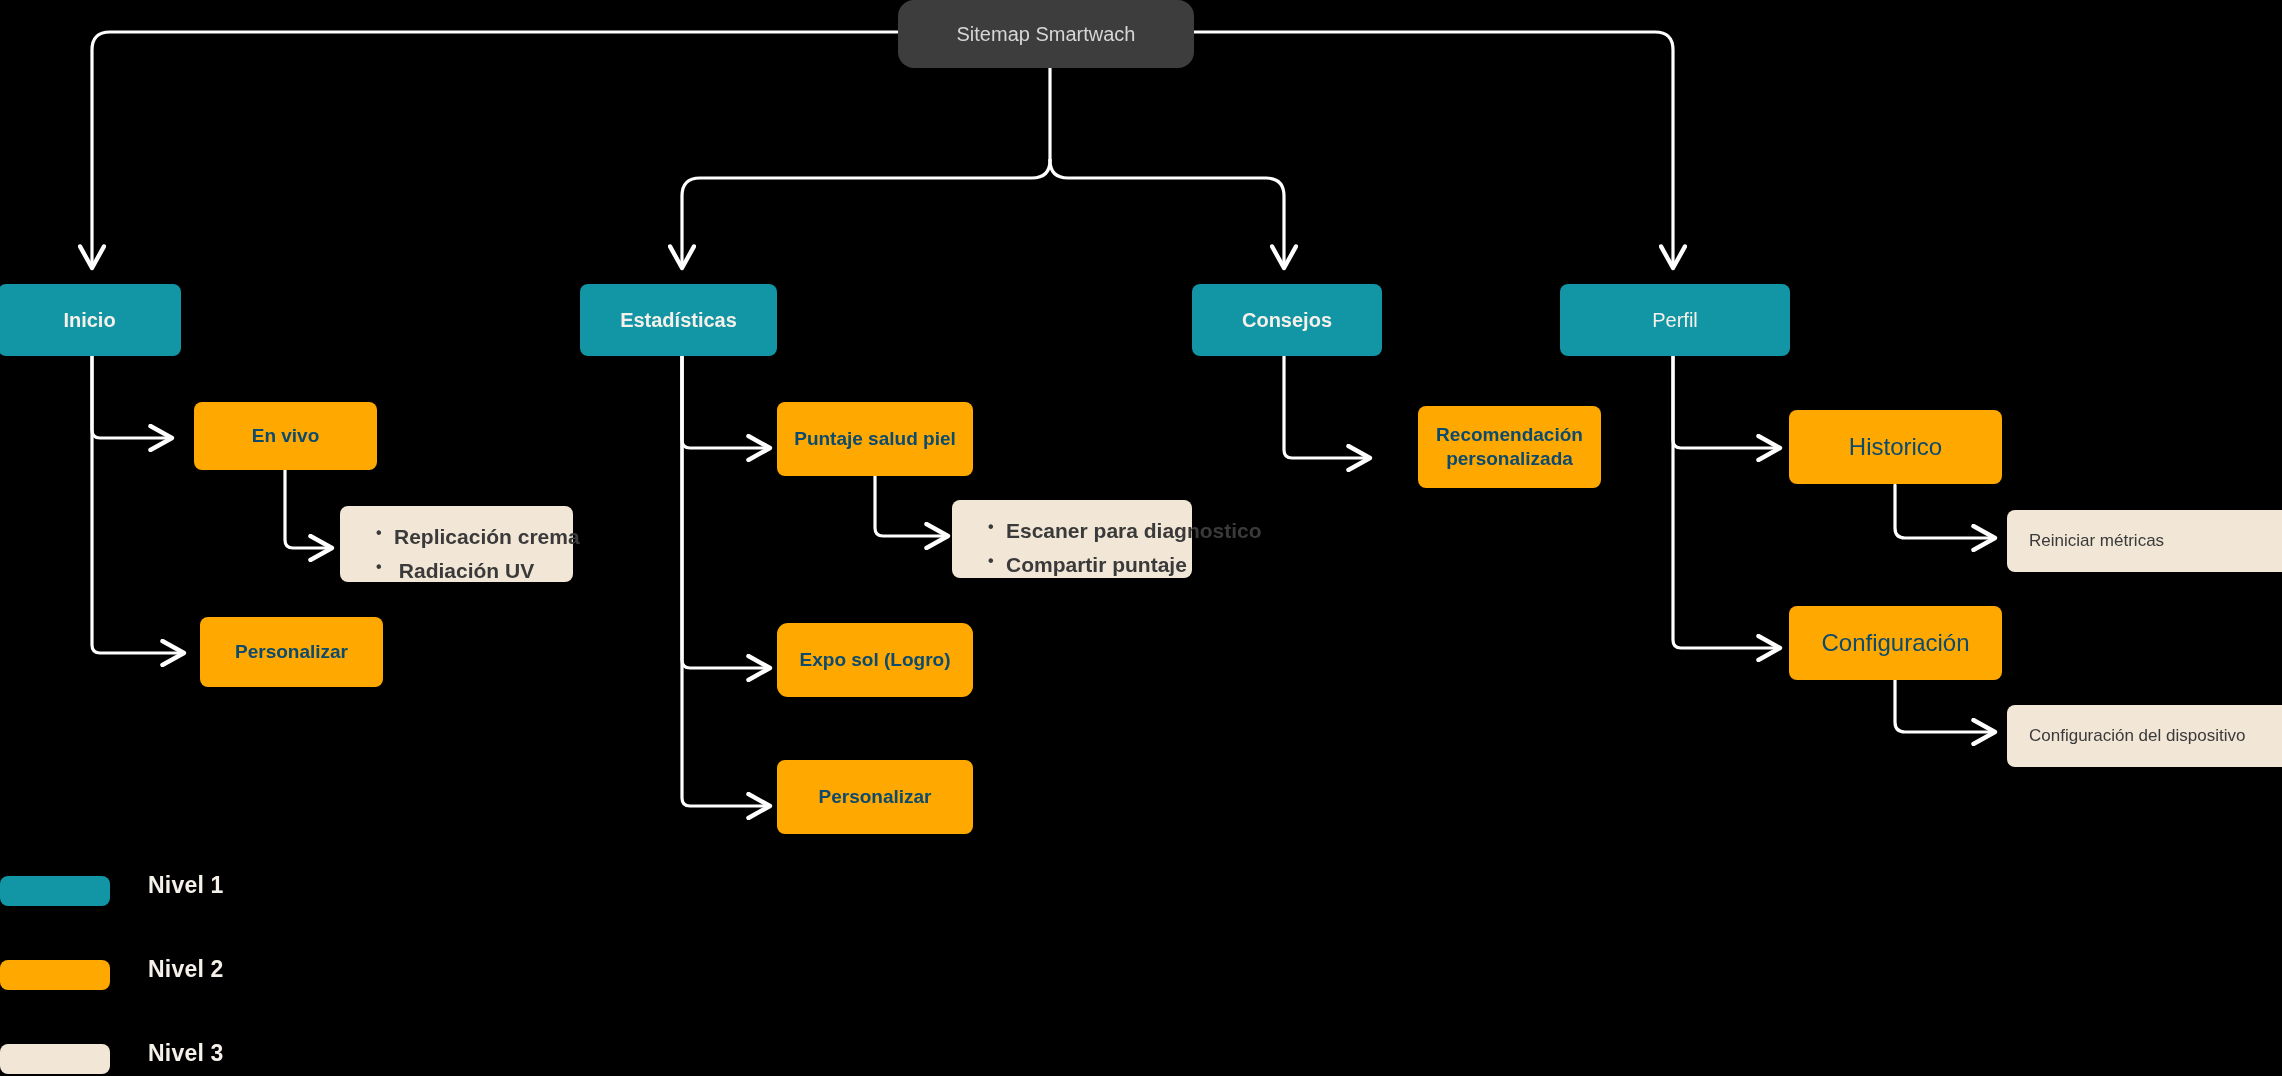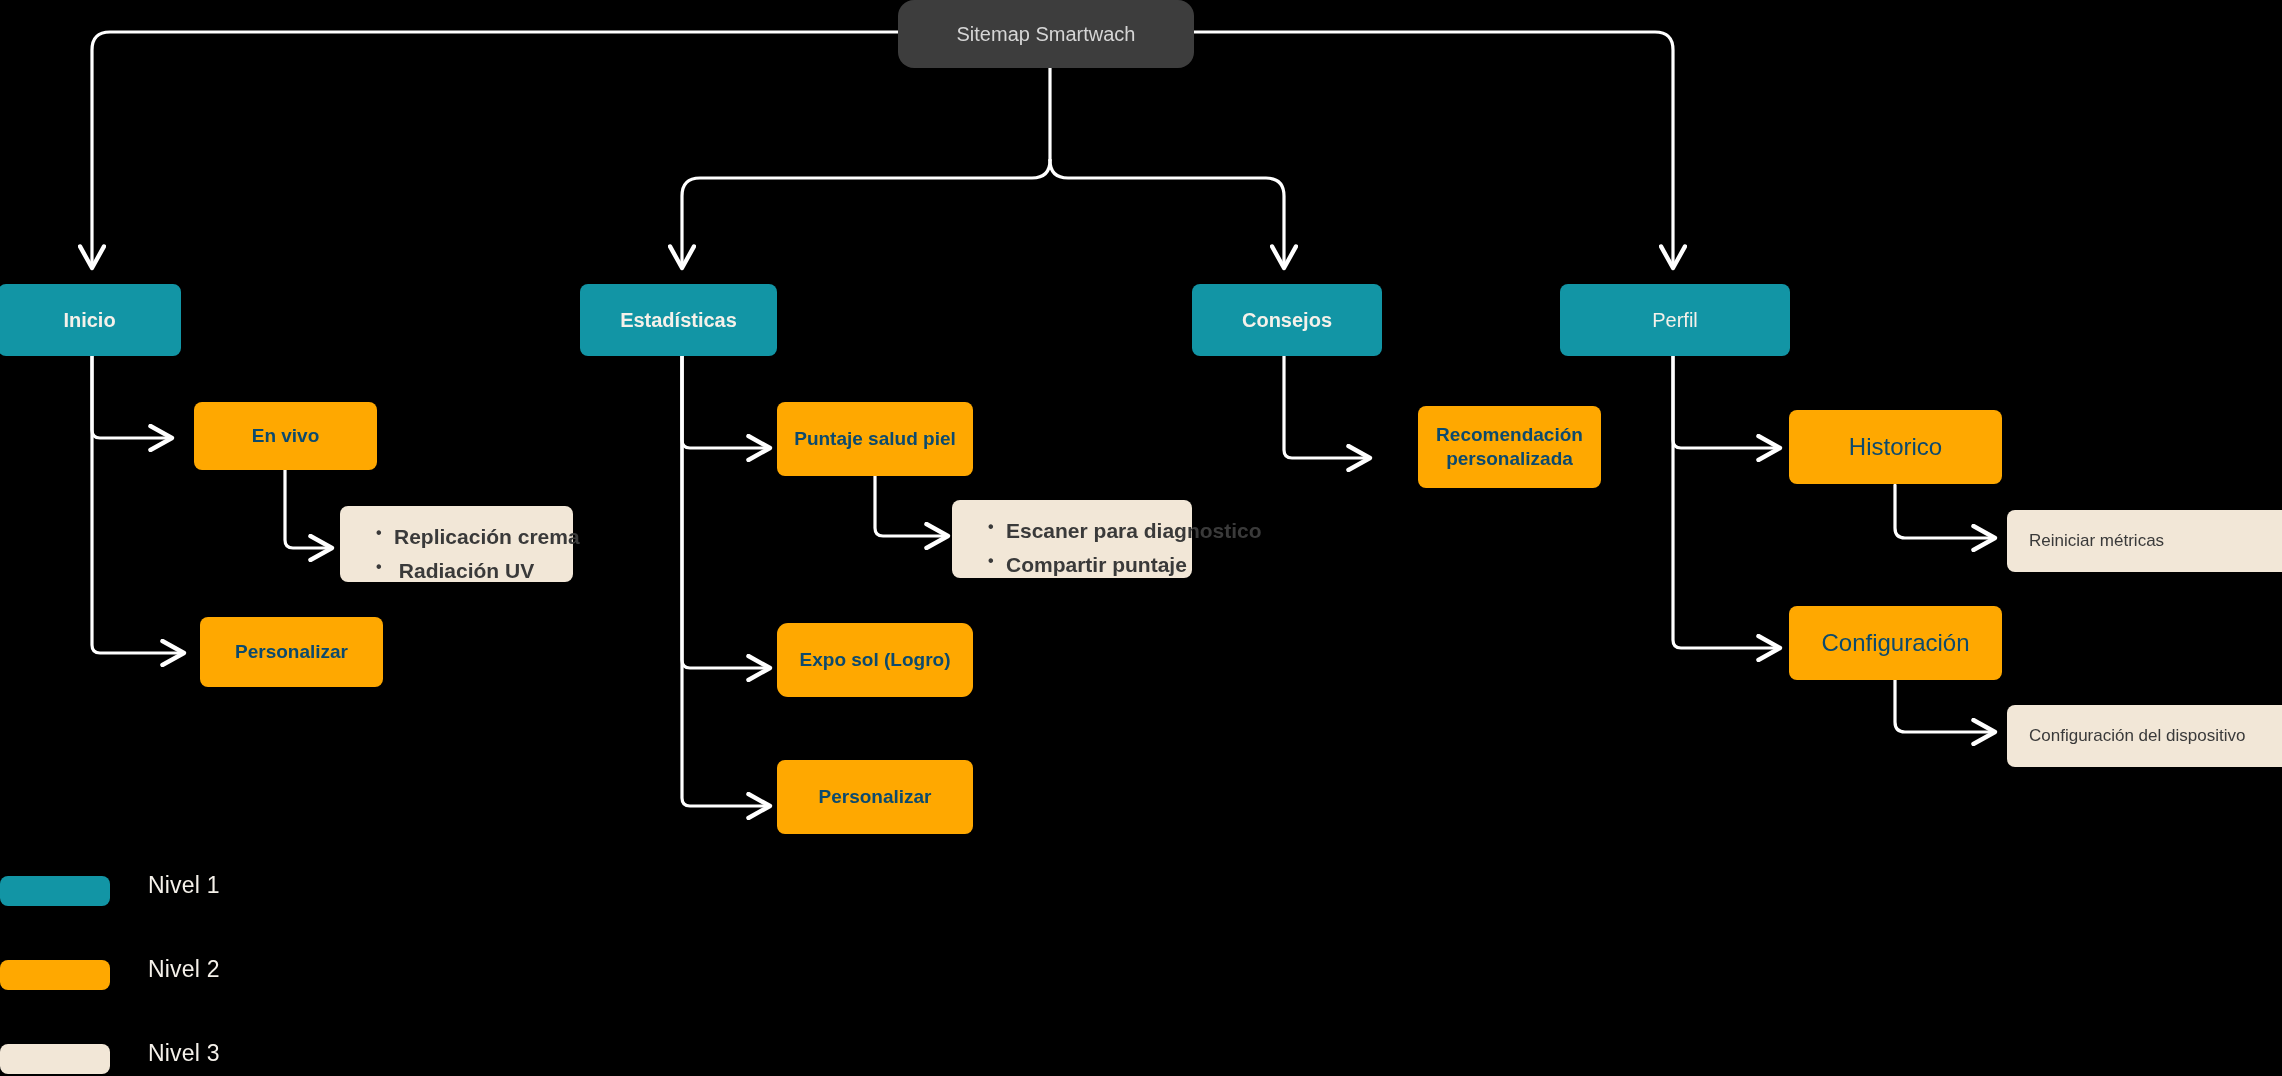--- a/index.html
+++ b/index.html
@@ -115,21 +115,21 @@
     width: 110px;
     height: 30px;
     border-radius: 8px;
   }
   .legend-label {
     position: absolute;
     left: 148px;
     top: 12px;
     color: #F5F1EA;
     font-size: 23px;
-    font-weight: 400;
+    font-weight: 700;
     letter-spacing: 0.2px;
   }
 </style>
 </head>
 <body>
 
 <div id="canvas">
 
   <svg id="edge-layer" viewBox="0 0 2282 1076" width="2282" height="1076" xmlns="http://www.w3.org/2000/svg">
     <defs>

